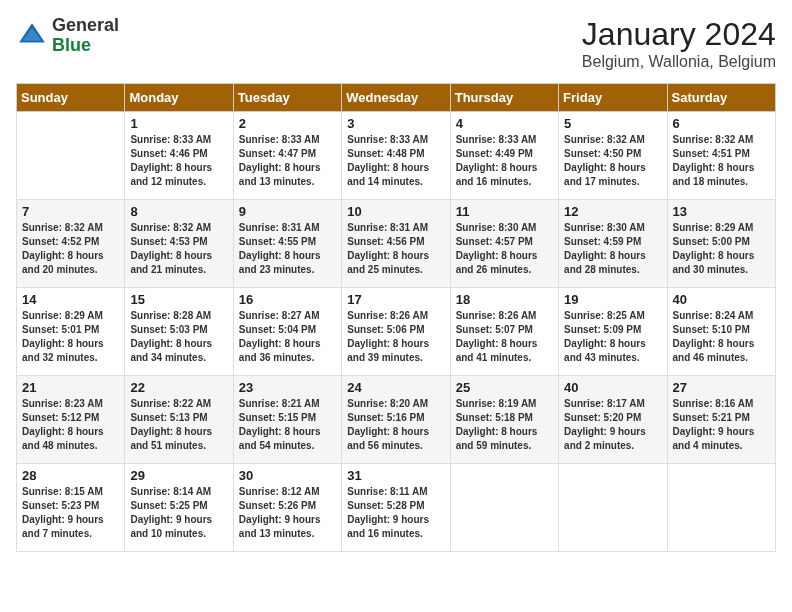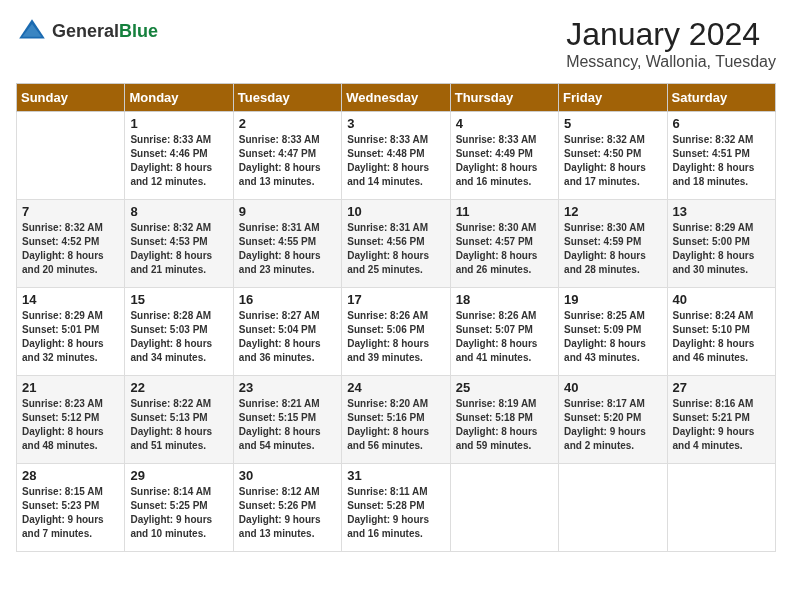--- a/index.html
+++ b/index.html
@@ -16,20 +16,21 @@
       align-items: flex-start;
       margin-bottom: 12px;
     }
     .logo {
       display: flex;
       align-items: center;
       gap: 4px;
     }
     .logo-text {
       display: flex;
+      flex-direction: column;
       line-height: 1.1;
     }
     .logo-general {
       font-size: 18px;
       font-weight: bold;
       color: #333;
     }
     .logo-blue {
       font-size: 18px;
       font-weight: bold;
@@ -102,21 +103,21 @@
       <polygon points="20,4 36,28 4,28" fill="#1a6ab1"></polygon>
       <polygon points="20,10 32,26 8,26" fill="#5a9fd4" opacity="0.5"></polygon>
     </svg>
     <div class="logo-text">
       <span class="logo-general">General</span>
       <span class="logo-blue">Blue</span>
     </div>
   </div>
   <div class="title-area">
     <div class="month-title">January 2024</div>
-    <div class="location-title">Messancy, Wallonia, Tuesday</div>
+    <div class="location-title">Belgium, Wallonia, Belgium</div>
   </div>
 </div>
 
 <table class="calendar-table">
   <thead>
     <tr id="weekday-header">
     <th>Sunday</th>
         <th>Monday</th>
         <th>Tuesday</th>
         <th>Wednesday</th>

